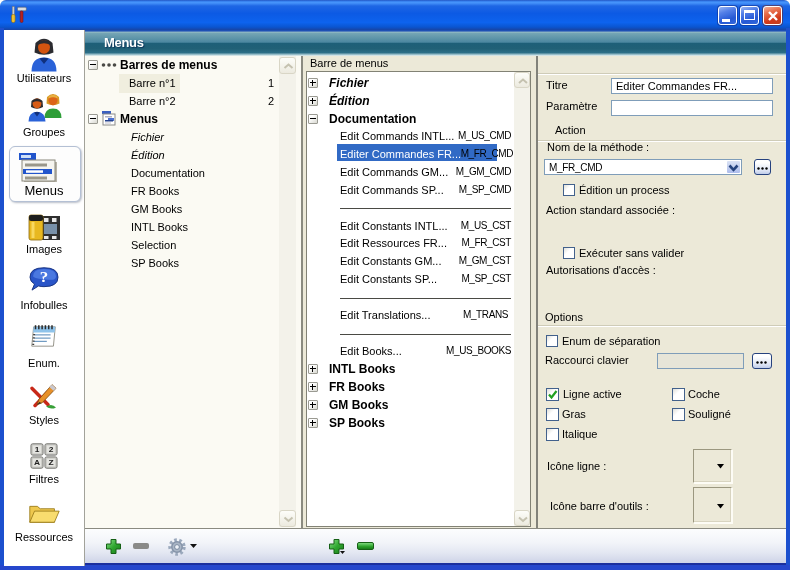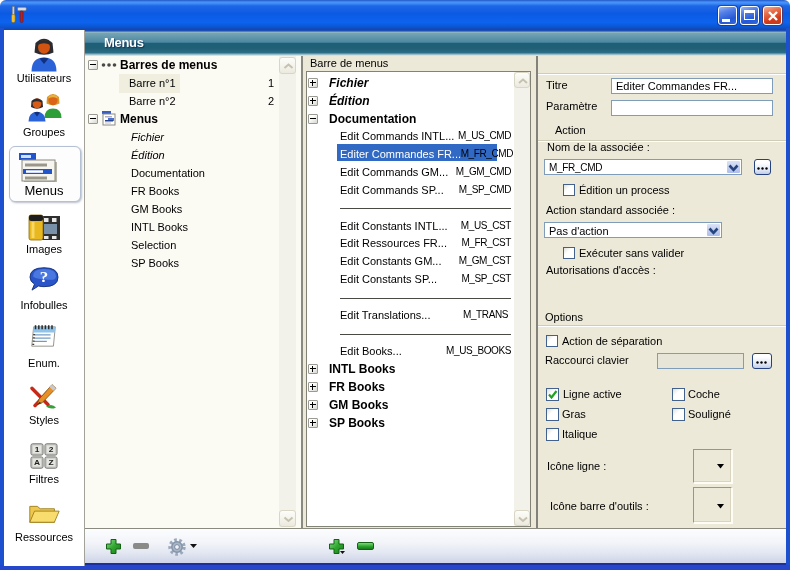--- a/index.html
+++ b/index.html
@@ -333,54 +333,46 @@
 
 <div id="right"></div>
     <div id="rsplit"></div>
 <div class="groove" style="left:538px;top:73px;width:248px"></div>
 <div class="rlabel" style="left:546px;top:79px">Titre</div>
 <div class="tinput" style="left:611px;top:78px;width:162px;height:16px">Editer Commandes FR...</div>
 <div class="rlabel" style="left:546px;top:100px">Paramètre</div>
 <div class="tinput" style="left:611px;top:100px;width:162px;height:16px"></div>
 <div class="rlabel" style="left:555px;top:124px">Action</div>
 <div class="groove" style="left:538px;top:140px;width:248px"></div>
-<div class="rlabel" style="left:547px;top:141px">Nom de la associée :</div>
+<div class="rlabel" style="left:547px;top:141px">Nom de la méthode :</div>
 <div class="combo" style="left:544px;top:159px;width:198px;height:16px">
       <span style="font-size:10px;letter-spacing:-0.3px">M_FR_CMD</span>
 <div class="carrow">
         <svg class="abs" style="left:1px;top:3px" width="11" height="9">
           <path d="M1.5 1.5 L5.5 5.8 L9.5 1.5" stroke="#26447e" stroke-width="2.6" fill="none"></path>
         </svg>
       </div>
     </div>
 <div class="dots3" style="left:754px;top:159px;width:17px;height:16px">
       <svg class="abs" style="left:2px;top:7px" width="11" height="4">
         <circle cx="1.5" cy="1.5" r="1.2"></circle>
         <circle cx="5.5" cy="1.5" r="1.2"></circle>
         <circle cx="9.5" cy="1.5" r="1.2"></circle>
       </svg>
     </div>
 <div class="cbx" style="left:563px;top:184px;width:12px;height:12px"></div>
 <div class="rlabel" style="left:579px;top:184px">Édition un process</div>
 <div class="rlabel" style="left:546px;top:204px">Action standard associée :</div>
-<div class="combo" style="left:544px;top:222px;width:178px;height:16px">
-      <span>Pas d'action</span>
-<div class="carrow">
-        <svg class="abs" style="left:1px;top:3px" width="11" height="9">
-          <path d="M1.5 1.5 L5.5 5.8 L9.5 1.5" stroke="#26447e" stroke-width="2.6" fill="none"></path>
-        </svg>
-      </div>
-    </div>
 <div class="cbx" style="left:563px;top:247px;width:12px;height:12px"></div>
 <div class="rlabel" style="left:579px;top:247px">Exécuter sans valider</div>
 <div class="rlabel" style="left:546px;top:264px">Autorisations d'accès :</div>
 <div class="rlabel" style="left:545px;top:311px">Options</div>
 <div class="groove" style="left:538px;top:325px;width:248px"></div>
 <div class="cbx" style="left:546px;top:335px;width:12px;height:12px"></div>
-<div class="rlabel" style="left:562px;top:335px">Action de séparation</div>
+<div class="rlabel" style="left:562px;top:335px">Enum de séparation</div>
 <div class="rlabel" style="left:545px;top:354px">Raccourci clavier</div>
 <div class="tinput" style="left:657px;top:353px;width:87px;height:16px;background:#e7e5d8"></div>
 <div class="dots3" style="left:752px;top:353px;width:20px;height:16px">
       <svg class="abs" style="left:3px;top:7px" width="11" height="4">
         <circle cx="1.5" cy="1.5" r="1.2"></circle>
         <circle cx="5.5" cy="1.5" r="1.2"></circle>
         <circle cx="9.5" cy="1.5" r="1.2"></circle>
       </svg>
     </div>
 <div class="cbx" style="left:546px;top:388px">

